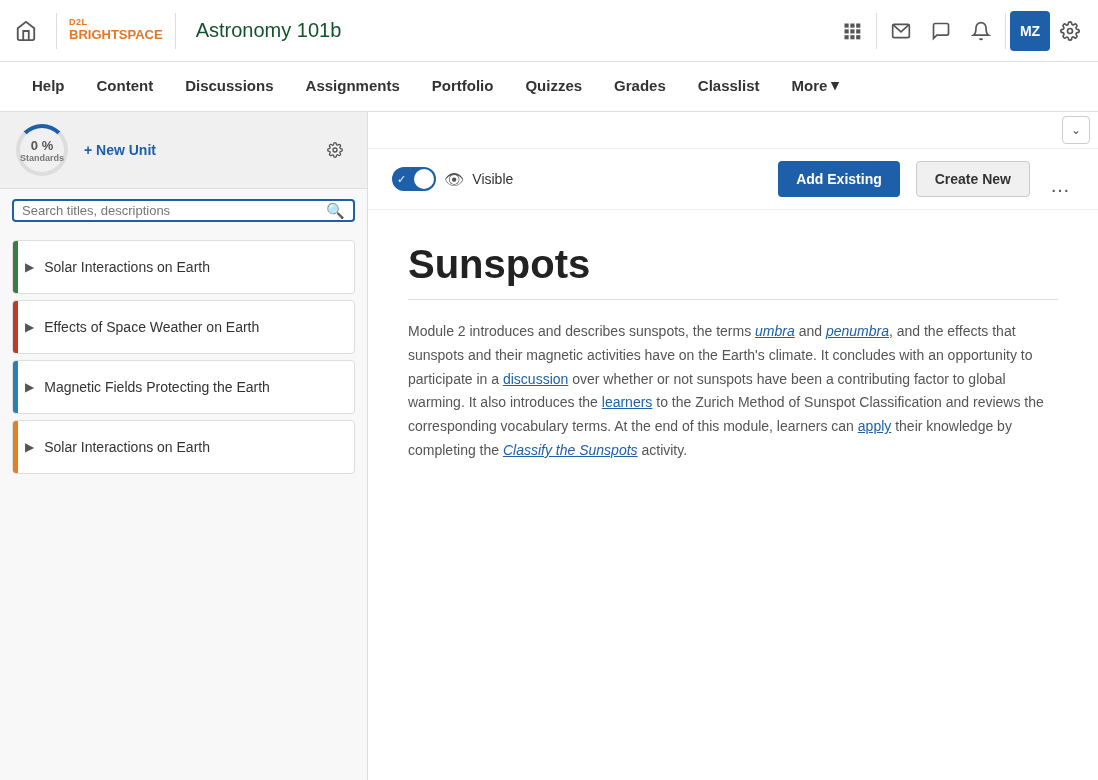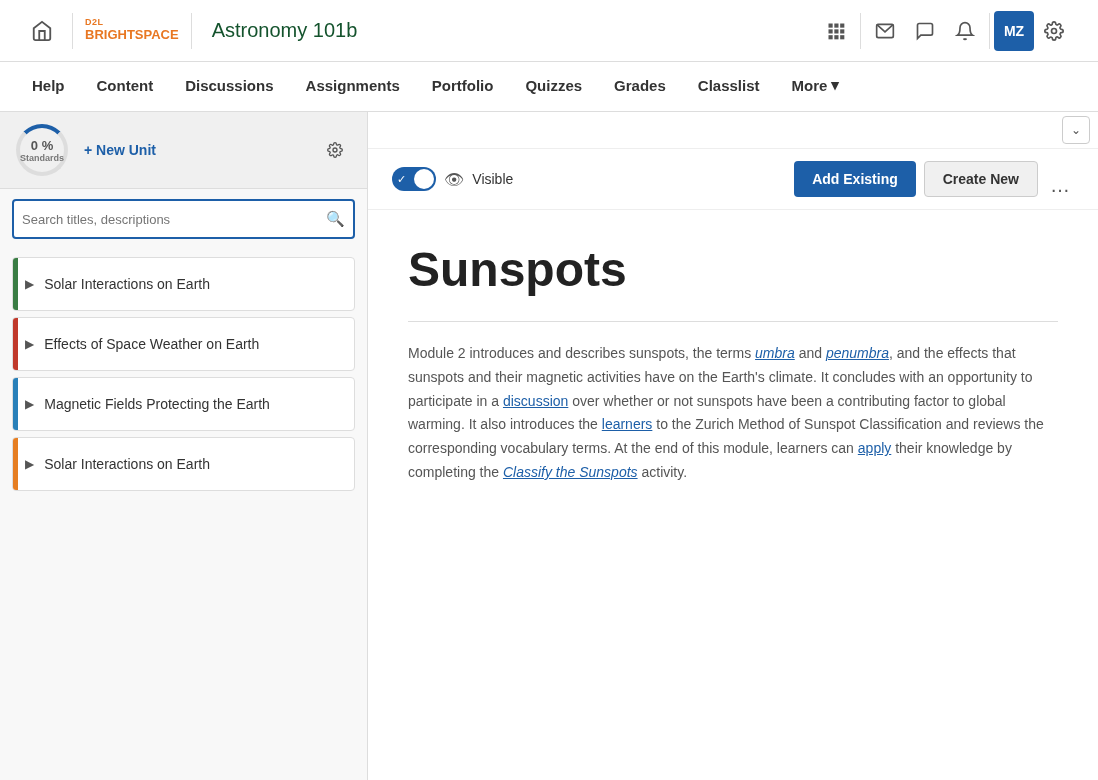--- a/index.html
+++ b/index.html
@@ -4,21 +4,21 @@
   <style>
     * { box-sizing: border-box; margin: 0; padding: 0; }
     body { font-family: Arial, sans-serif; background: #f5f5f5; color: #333; font-size: 14px; }
 
     
     .top-bar {
       background: #fff;
       border-bottom: 1px solid #ddd;
       display: flex;
       align-items: center;
-      padding: 0 24px;
+      padding: 0 8px;
       height: 62px;
       gap: 8px;
     }
     .top-bar-home {
       width: 36px; height: 36px;
       display: flex; align-items: center; justify-content: center;
       cursor: pointer; color: #555;
     }
     .top-bar-divider {
       width: 1px; height: 36px; background: #ddd; margin: 0 4px;
@@ -120,21 +120,21 @@
       font-size: 16px;
     }
     .search-bar {
       padding: 10px 12px;
       background: #f8f8f8;
     }
     .search-input-wrap {
       display: flex; align-items: center;
       border: 2px solid #1d5fa8; border-radius: 4px; background: #fff;
       padding: 0 8px;
-      height: 40px;
+      height: 23px;
     }
     .search-input {
       flex: 1; border: none; outline: none; font-size: 13px; color: #333;
       background: transparent;
     }
     .search-icon { color: #555; font-size: 15px; cursor: pointer; }
 
     .sidebar-list {
       flex: 1;
       overflow-y: auto;
@@ -189,21 +189,21 @@
     }
     .toggle-check {
       color: #fff; font-size: 11px; position: absolute; left: 5px;
     }
     .toggle-thumb {
       width: 20px; height: 20px; border-radius: 50%;
       background: #fff; position: absolute; right: 2px;
     }
     .eye-icon { color: #555; font-size: 16px; }
     .visible-label { font-size: 14px; color: #333; }
-    .toolbar-right { margin-left: auto; display: flex; align-items: flex-end; gap: 8px; }
+    .toolbar-right { margin-left: auto; display: flex; align-items: flex-end; gap: 16px; }
     .add-existing-btn {
       background: #1d5fa8; color: #fff;
       border: none; border-radius: 4px; padding: 8px 18px;
       font-size: 14px; font-weight: 600; cursor: pointer;
       height: 36px;
     }
     .create-new-btn {
       background: #f0f0f0; color: #333;
       border: 1px solid #ccc; border-radius: 4px; padding: 8px 18px;
       font-size: 14px; font-weight: 600; cursor: pointer;
@@ -211,22 +211,22 @@
     }
     .more-dots-btn {
       background: none; border: none; cursor: pointer; color: #555;
       font-size: 20px; padding: 0 4px;
     }
 
     .content-scroll {
       flex: 1; overflow-y: auto; padding: 32px 40px;
     }
     .content-title {
-      font-size: 48px; font-weight: bold; color: #222;
-      margin-bottom: 24px;
+      font-size: 40px; font-weight: bold; color: #222;
+      margin-bottom: 12px;
     }
     .content-divider {
       border: none; border-top: 1px solid #ddd;
       margin-bottom: 20px;
     }
     .content-body {
       font-size: 14px; line-height: 1.7; color: #555;
     }
     .content-body em { font-style: italic; }
     .content-body .link-text { color: #1d5fa8; text-decoration: underline; cursor: pointer; }

